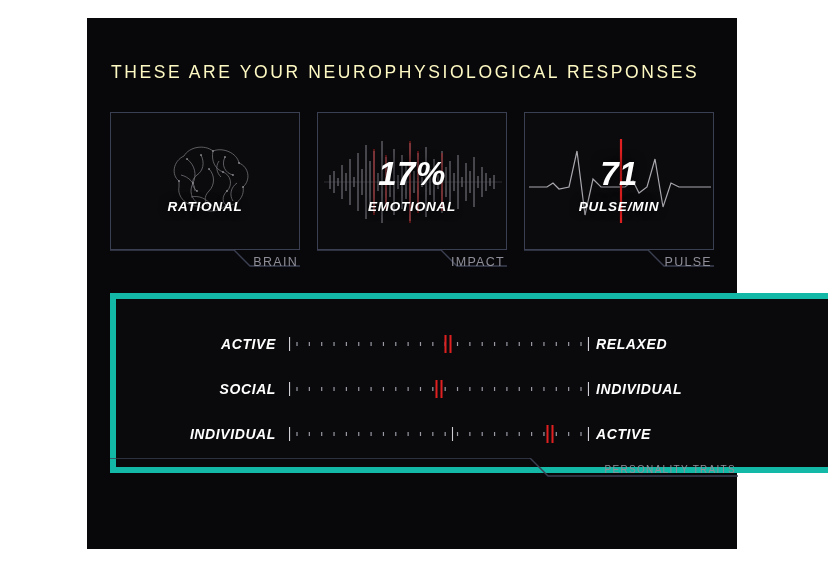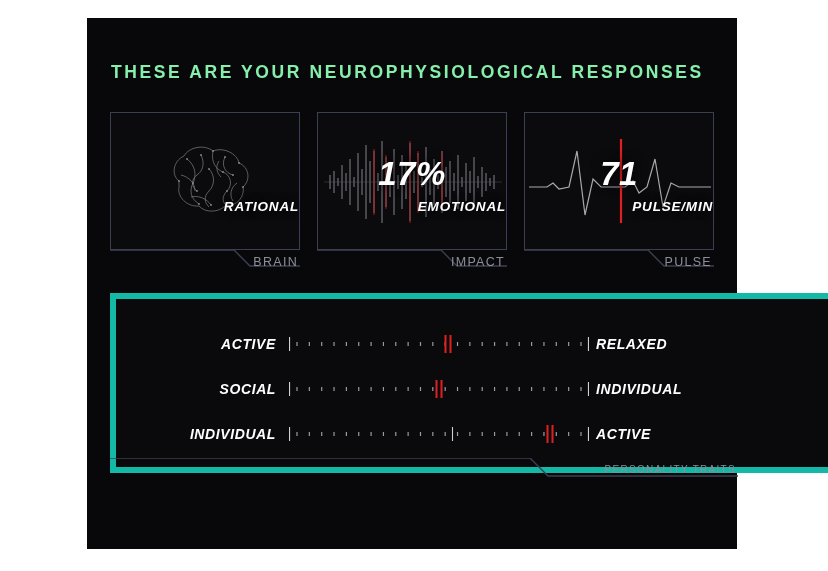--- a/index.html
+++ b/index.html
@@ -19,24 +19,24 @@
     top: 18px;
     width: 650px;
     height: 531px;
     background: #08080a;
   }
   
   .heading {
     position: absolute;
     left: 24px;
     top: 44px;
-    color: #86efac;
+    color: #fef9c3;
     font-size: 17.5px;
     letter-spacing: 2.6px;
-    font-weight: 700;
+    font-weight: 400;
     white-space: nowrap;
   }
 
   
   .cards {
     position: absolute;
     left: 23px;
     top: 94px;
     width: 628px;
     height: 166px;
@@ -70,21 +70,21 @@
     font-style: italic;
     font-weight: bold;
     letter-spacing: 0.5px;
     text-shadow: 0 0 12px rgba(0,0,0,0.9);
   }
   .metric-label {
     position: absolute;
     left: 0;
     right: 0;
     top: 86px;
-    text-align: right;
+    text-align: center;
     color: #ffffff;
     font-size: 13.5px;
     font-style: italic;
     font-weight: bold;
     letter-spacing: 0.8px;
     text-shadow: 0 0 10px rgba(0,0,0,0.9);
   }
   
   .card-foot {
     position: absolute;

